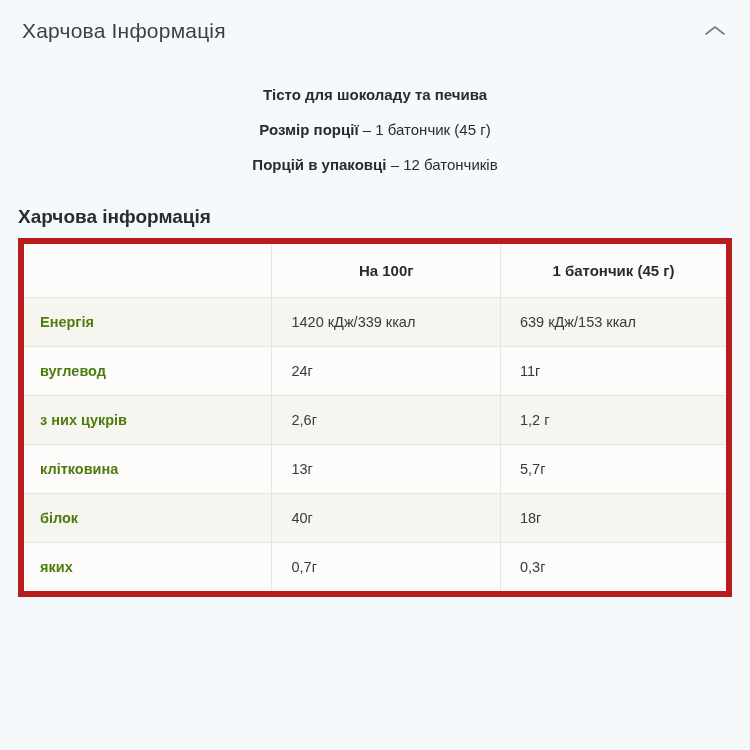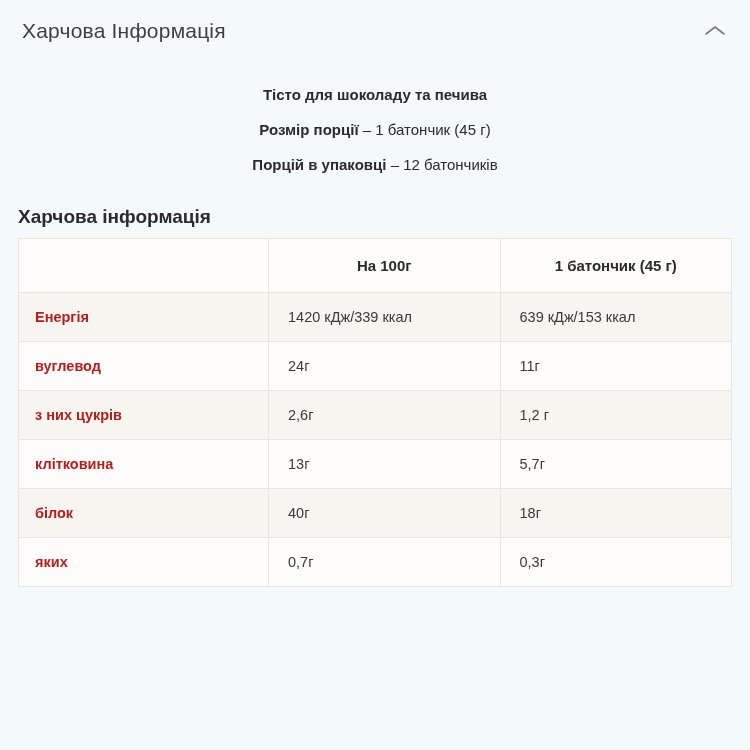--- a/index.html
+++ b/index.html
@@ -66,21 +66,21 @@
   }
 
   .table-wrap {
     padding: 0 18px;
     box-sizing: border-box;
   }
   table.nutri {
     width: 100%;
     border-collapse: collapse;
     background: #fdfcf8;
-    border: 1px solid #b91c1c;
+    border: 6px solid #b91c1c;
     table-layout: fixed;
   }
   table.nutri th,
   table.nutri td {
     border: 1px solid #e6e6e0;
     text-align: left;
     font-size: 14.5px;
     color: #3a3a3a;
     padding: 16px 14px;
     font-weight: normal;
@@ -92,21 +92,21 @@
     text-align: center;
     padding-top: 18px;
     padding-bottom: 18px;
     font-size: 15px;
   }
   table.nutri thead th.blank {
     width: 31%;
   }
   table.nutri tbody td.label {
     font-weight: bold;
-    color: #b91c1c;
+    color: #4d7c0f;
     width: 31%;
     padding-left: 16px;
   }
   table.nutri tbody td.val {
     padding-left: 19px;
   }
   table.nutri tbody tr:nth-child(odd) {
     background: #f7f5ef;
   }
   table.nutri tbody tr:nth-child(even) {

